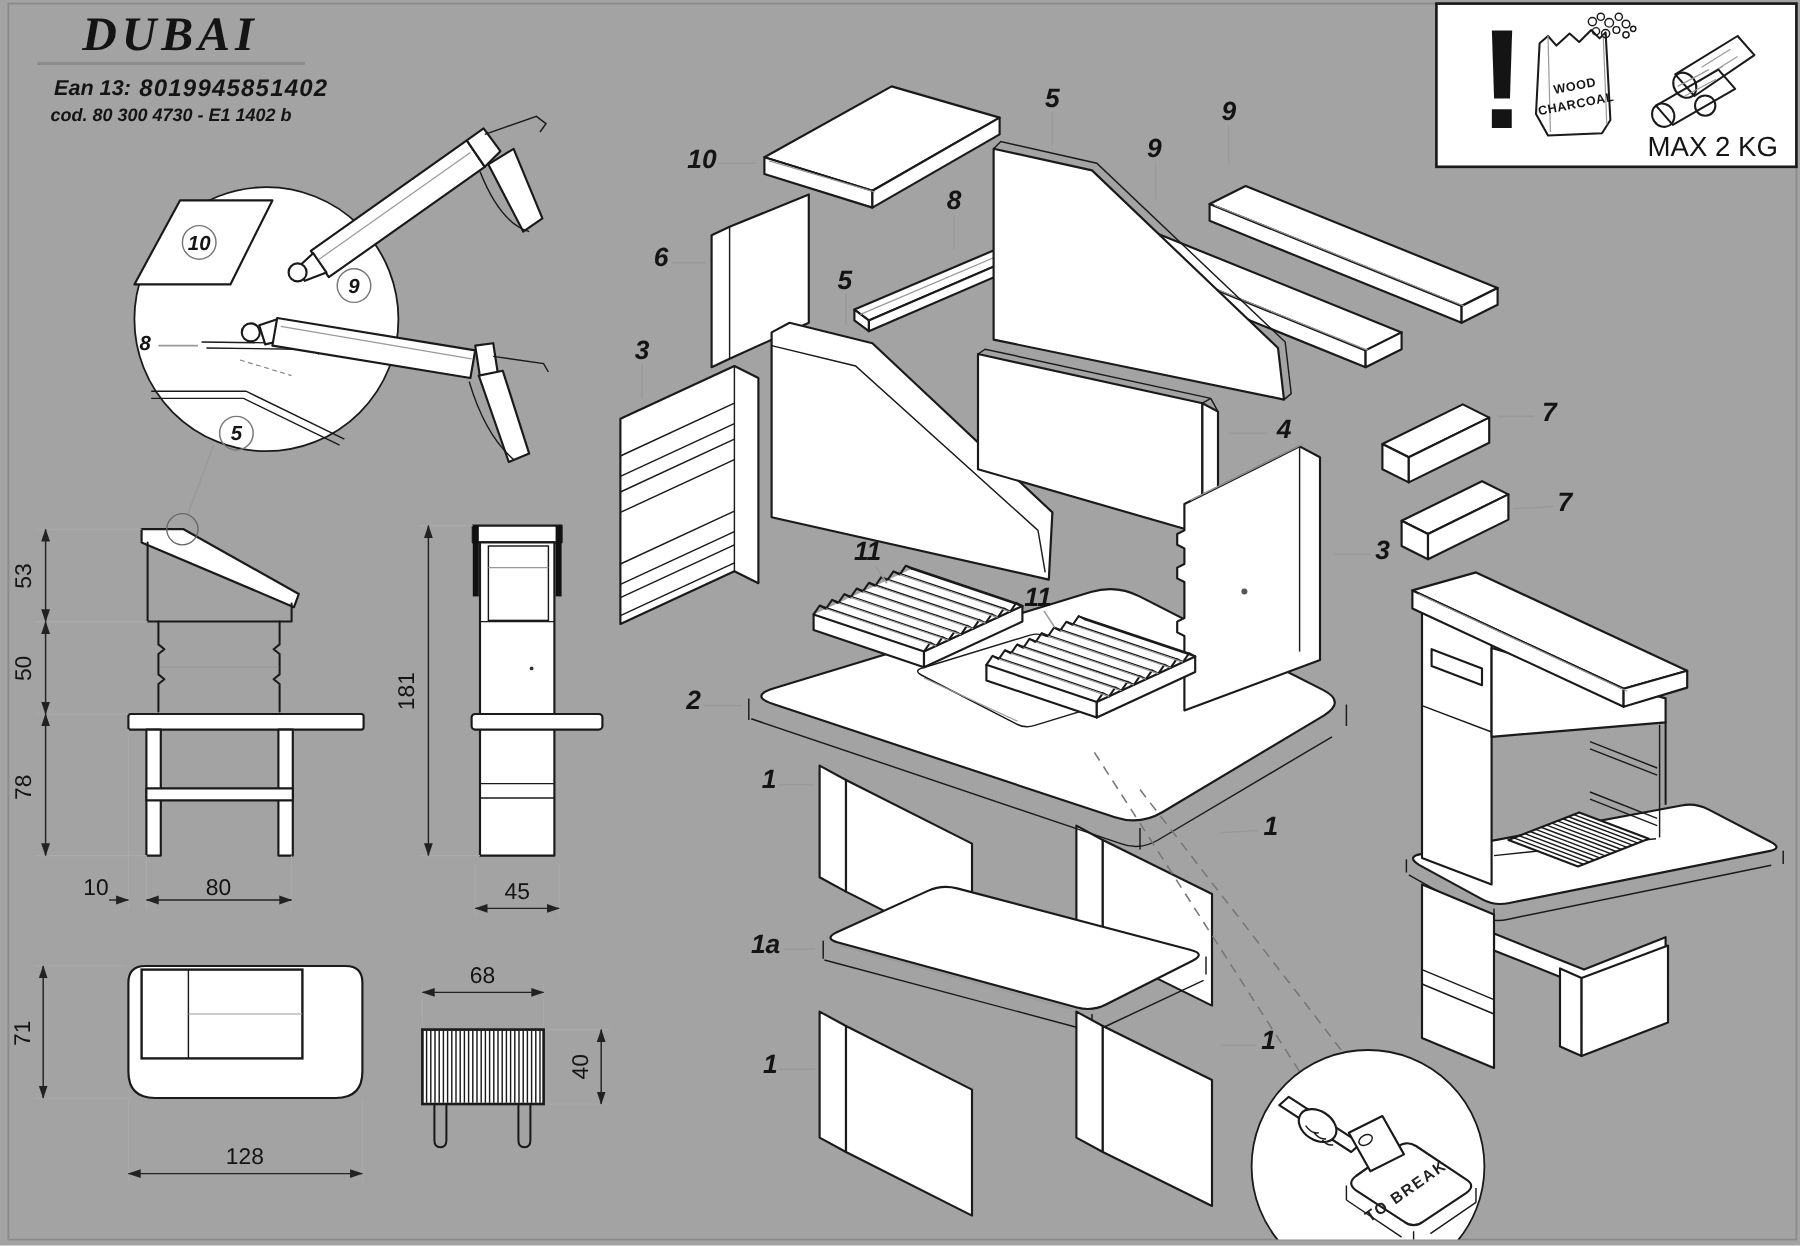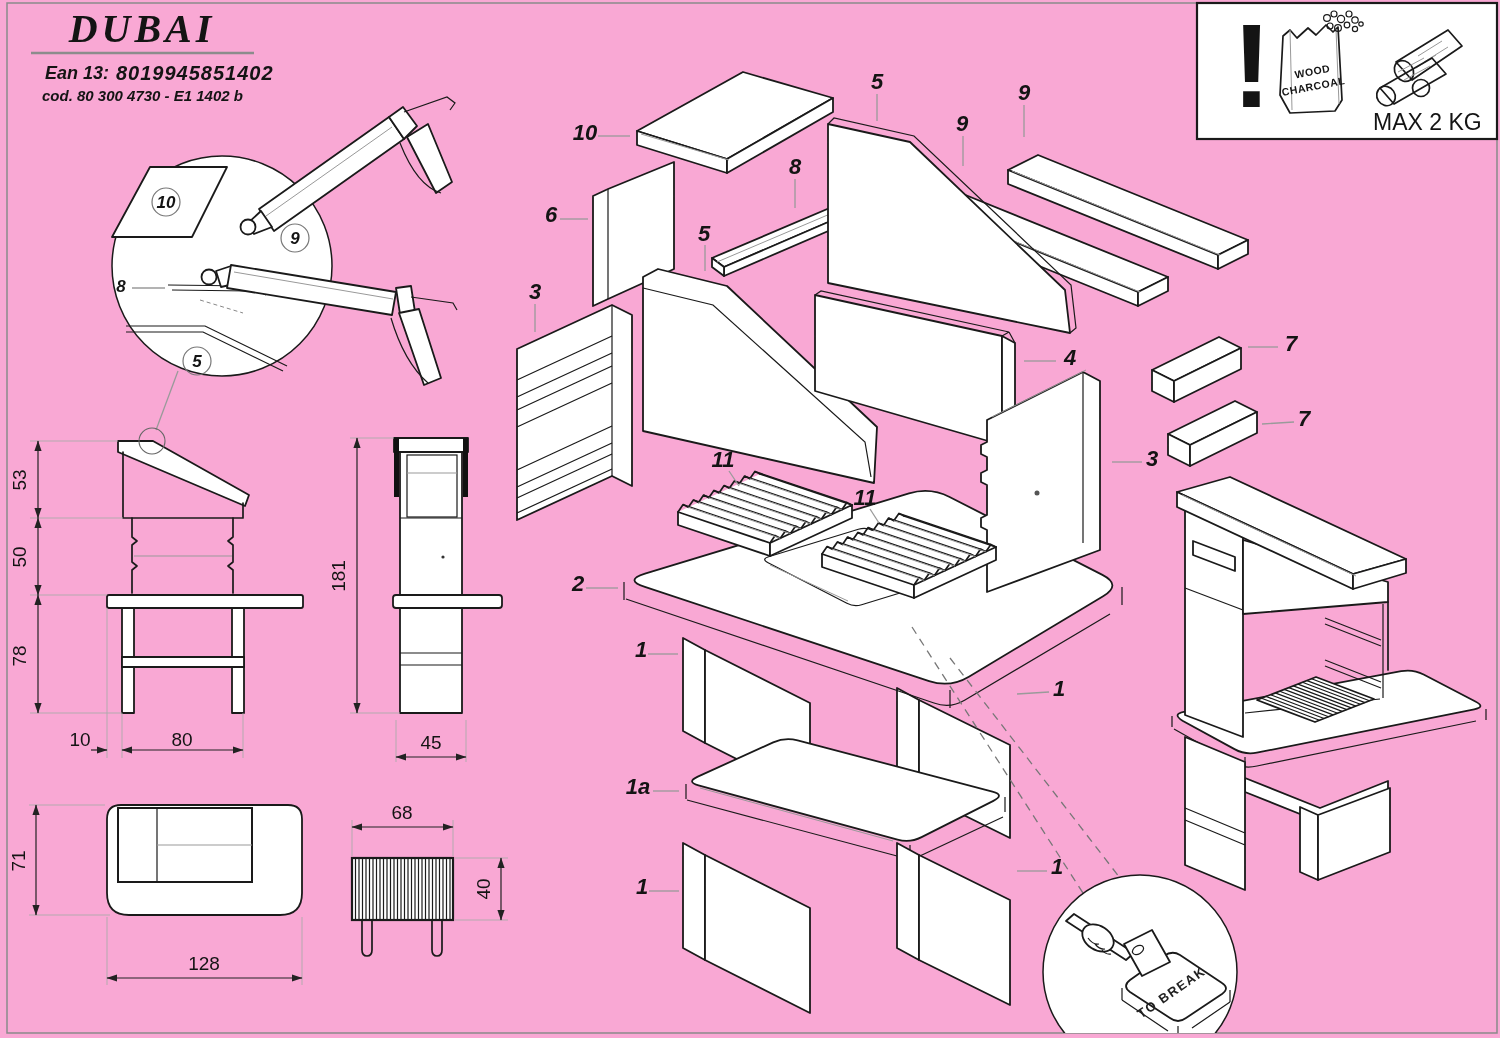--- a/index.html
+++ b/index.html
@@ -1,16 +1,16 @@
 <!DOCTYPE html>
 <html><head>
 <meta charset="utf-8">
 <style>
   html,body{margin:0;padding:0;background:#e9e9e9}
-  .sheet{position:relative;width:1500px;height:1038px;background:#f9a8d4;font-family:"Liberation Sans",sans-serif}
+  .sheet{position:relative;width:1500px;height:1038px;background:#a3a3a3;font-family:"Liberation Sans",sans-serif}
   svg{position:absolute;left:0;top:0}
   svg text{fill:#141414}
   .title{font-family:"Liberation Serif",serif;font-style:italic;font-weight:700;font-size:40px;letter-spacing:4px}
   .ean{font-style:italic;font-weight:700;font-size:18px}
   .eanv{font-style:italic;font-weight:700;font-size:20px;letter-spacing:1px}
   .cod{font-style:italic;font-weight:700;font-size:15px}
   .maxkg{font-size:23px}
   .bang{font-weight:900;font-size:118px}
   .bagtxt{font-size:10.5px;font-weight:700;letter-spacing:.5px}
   .breaktxt{font-size:13px;font-weight:700;letter-spacing:1.5px;fill:#222}

